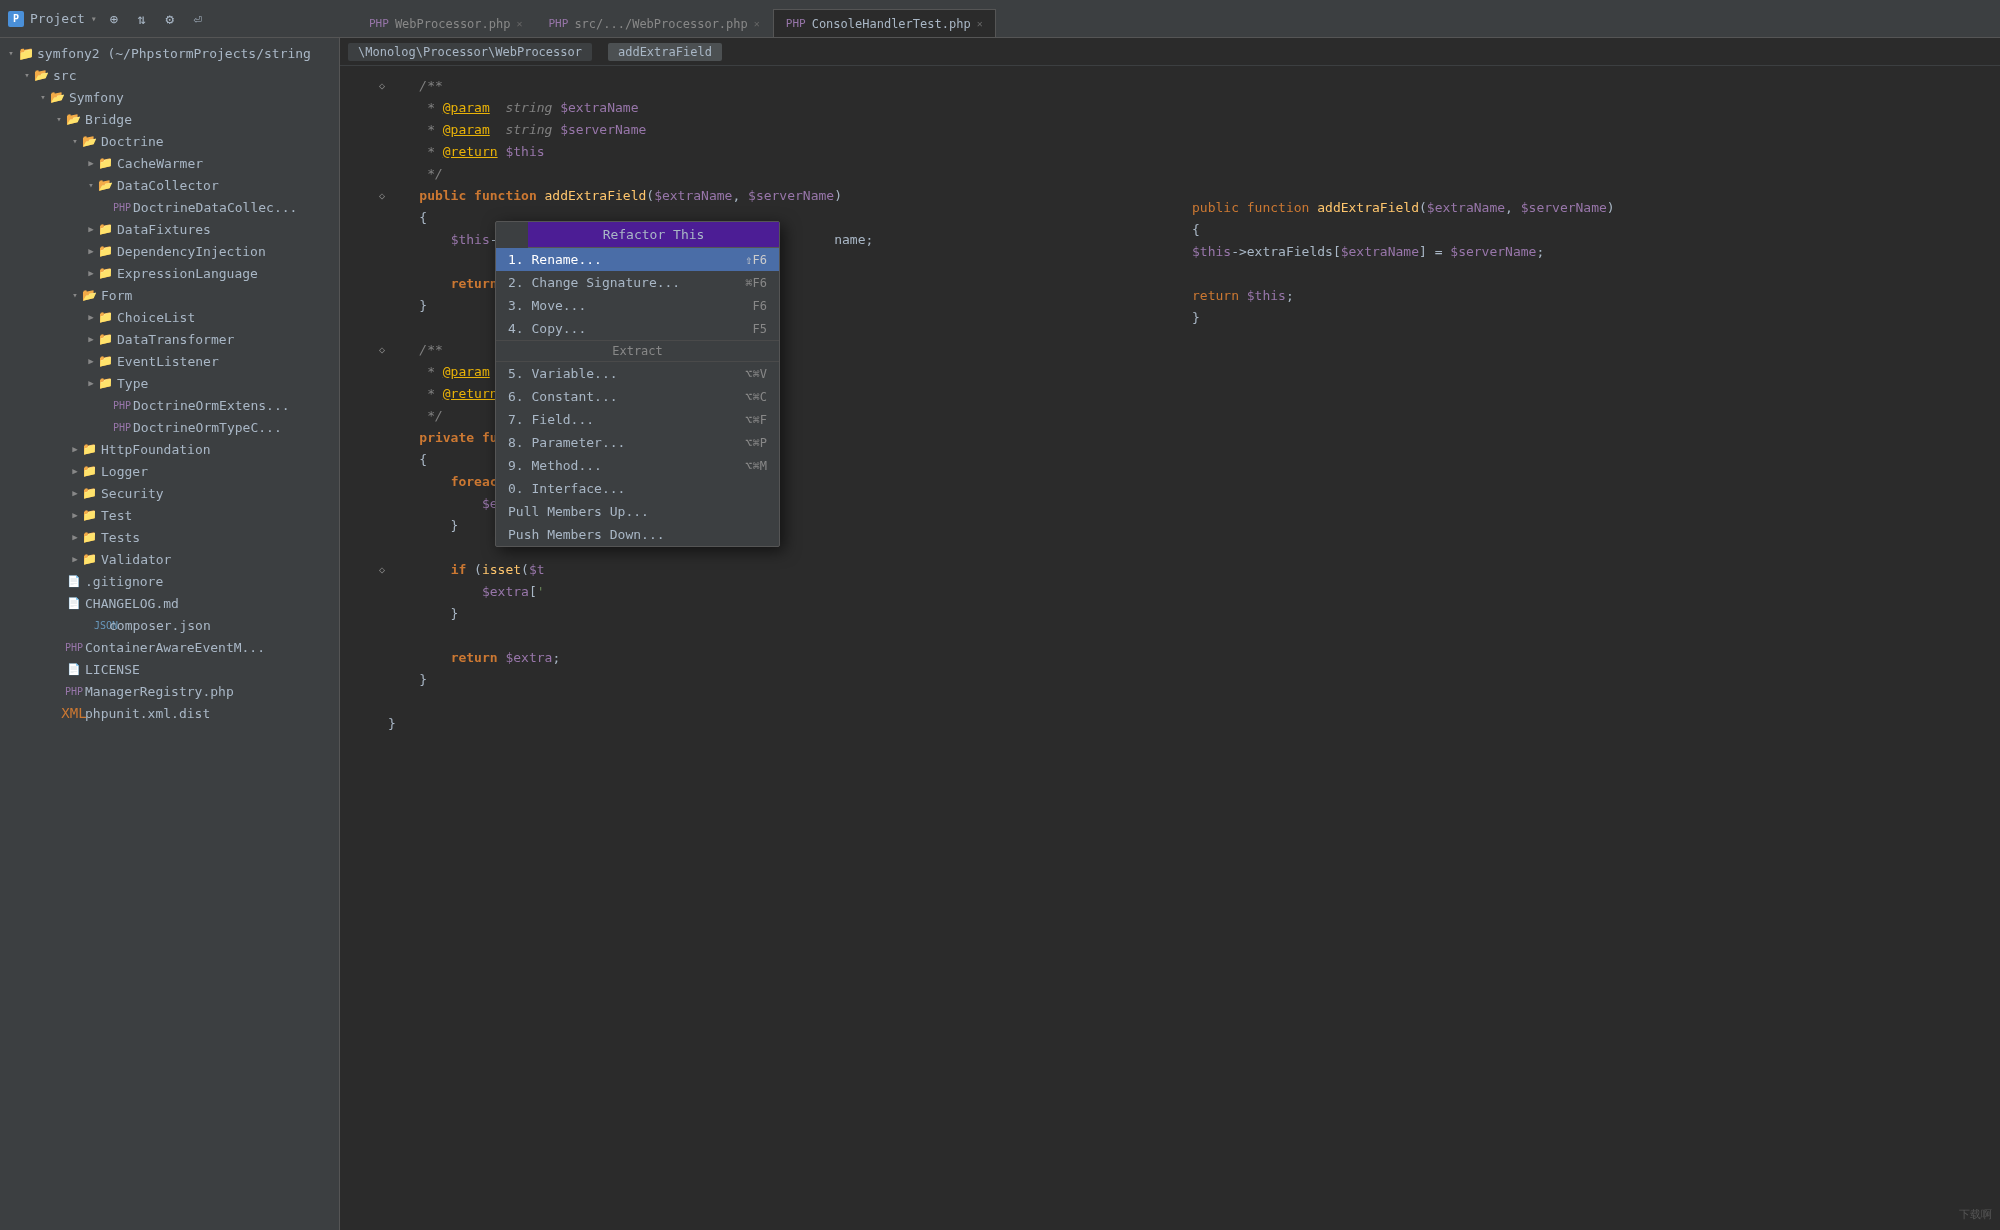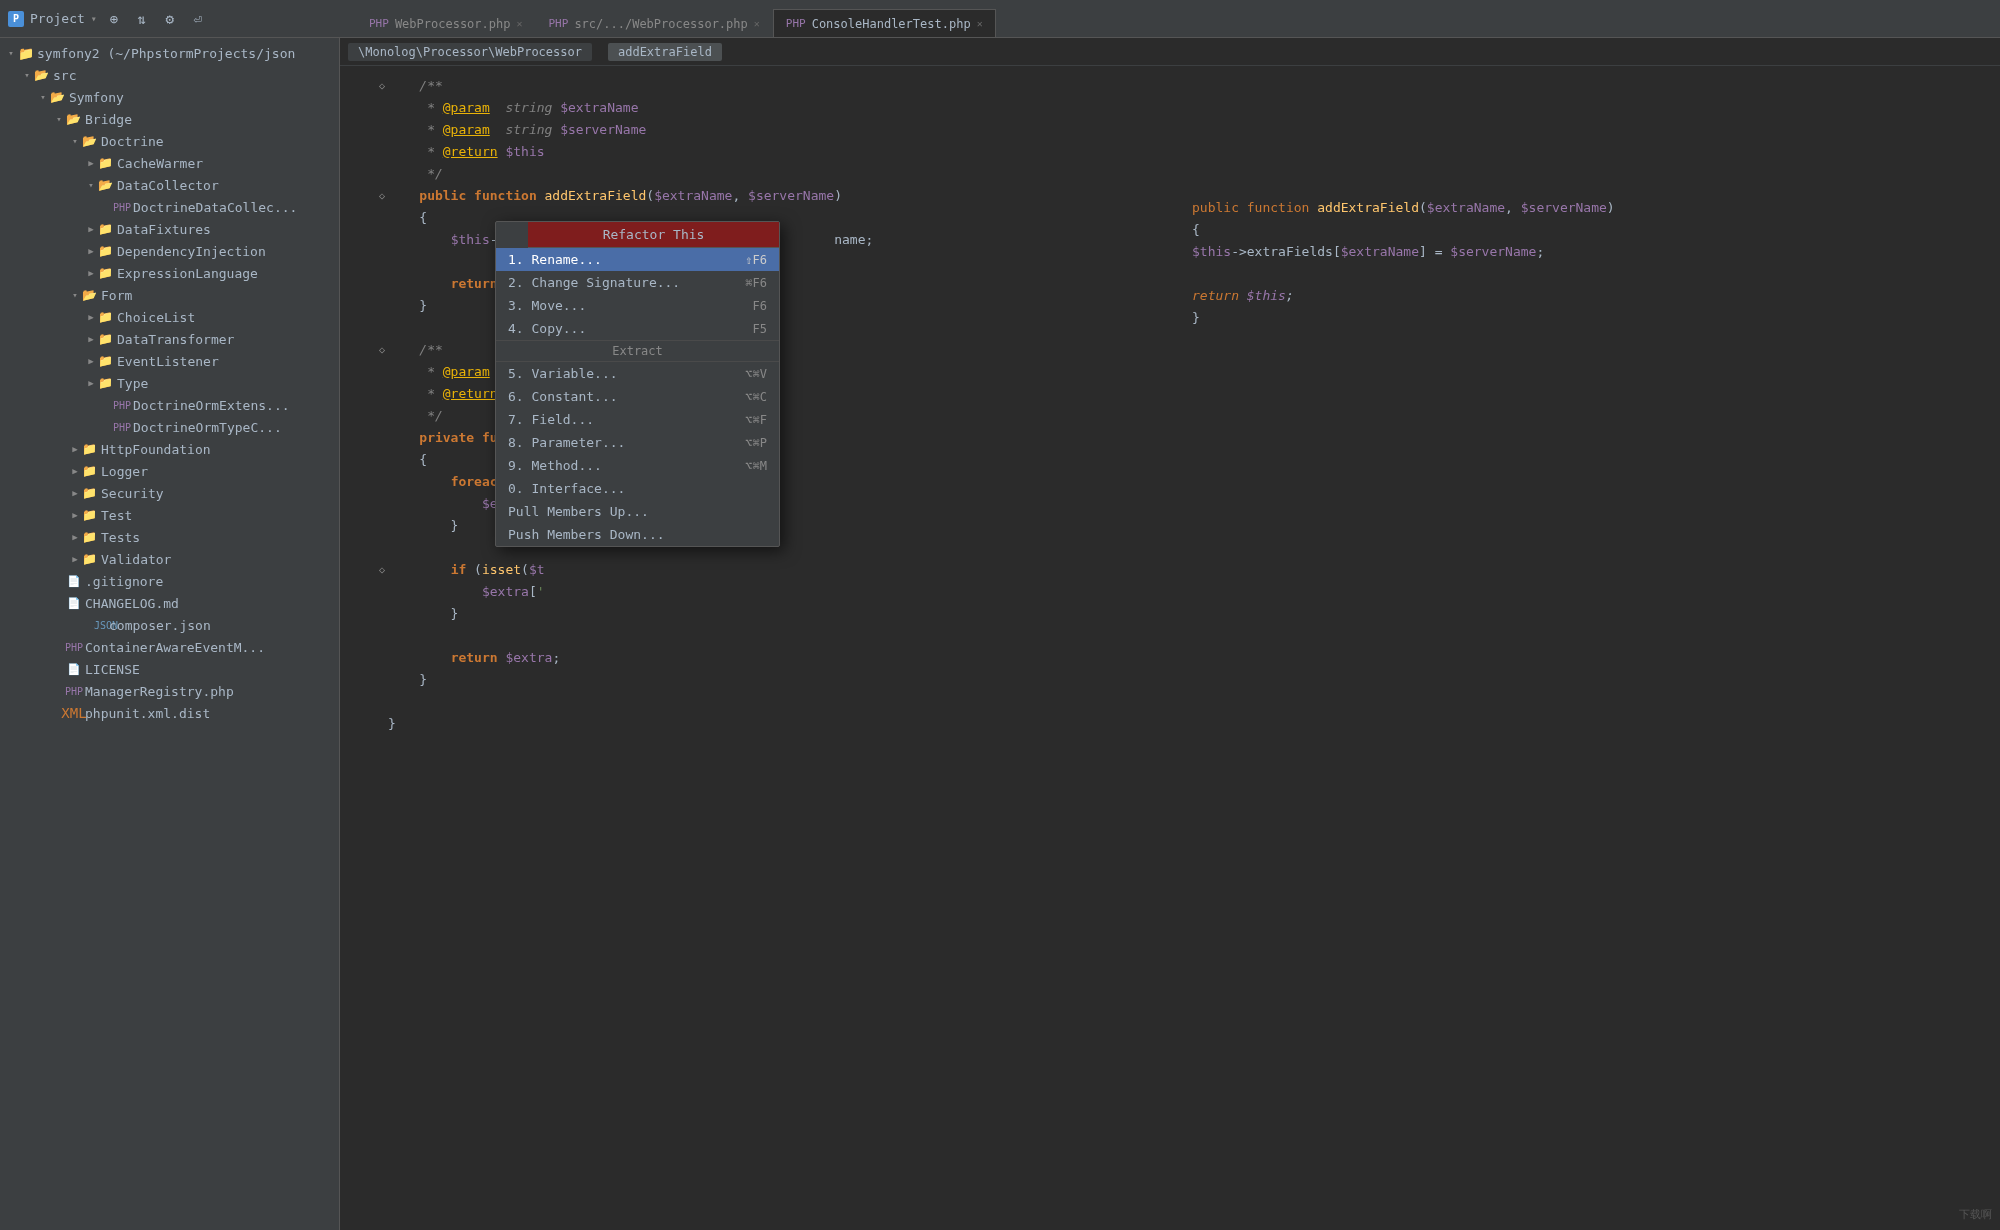--- a/index.html
+++ b/index.html
@@ -237,21 +237,21 @@
       box-shadow: 4px 4px 16px rgba(0,0,0,0.6);
       pointer-events: all;
       border-radius: 2px;
     }
     .popup-title {
       text-align: center;
       padding: 5px 10px;
       font-size: 13px;
       color: #a9b7c6;
       border-bottom: 1px solid #555;
-      background: #7f1d1d;
+      background: #4c1d95;
       margin-left: 32px;
     }
     .popup-item {
       display: flex;
       align-items: center;
       justify-content: space-between;
       padding: 4px 12px;
       cursor: pointer;
       font-size: 13px;
       color: #a9b7c6;
@@ -315,21 +315,21 @@
   </div>
 </div>
 
 <div class="main-area">
 
   <div class="sidebar">
 
     <div class="tree-item indent-0">
       <span class="arrow">▾</span>
       <span class="tree-icon" style="color:#4a90d9;">📁</span>
-      <span style="color:#a9b7c6;">symfony2 (~/PhpstormProjects/json</span>
+      <span style="color:#a9b7c6;">symfony2 (~/PhpstormProjects/string</span>
     </div>
     <div class="tree-item indent-1">
       <span class="arrow">▾</span>
       <span class="tree-icon folder-icon">📂</span>
       <span>src</span>
     </div>
     <div class="tree-item indent-2">
       <span class="arrow">▾</span>
       <span class="tree-icon folder-icon">📂</span>
       <span>Symfony</span>
@@ -634,21 +634,21 @@
         <span class="line-gutter"></span>
         <span class="line-marker"></span>
         <span class="code-content">}</span>
       </div>
 
       <div style="position:absolute;top:130px;right:0;width:820px;background:#2b2b2b;padding:4px 12px;font-family:Consolas,monospace;font-size:13px;color:#a9b7c6;">
         <div style="height:22px;"><span style="color:#cc7832;">public function </span><span style="color:#ffc66d;">addExtraField</span>(<span style="color:#9876aa;">$extraName</span>, <span style="color:#9876aa;">$serverName</span>)</div>
         <div style="height:22px;">{</div>
         <div style="height:22px;">    <span style="color:#9876aa;">$this</span>-&gt;<span style="color:#a9b7c6;">extraFields</span>[<span style="color:#9876aa;">$extraName</span>] = <span style="color:#9876aa;">$serverName</span>;</div>
         <div style="height:22px;"></div>
-        <div style="height:22px;font-style:italic;">    <span style="color:#cc7832;">return</span> <span style="color:#9876aa;">$this</span>;</div>
+        <div style="height:22px;">    <span style="color:#cc7832;">return</span> <span style="color:#9876aa;">$this</span>;</div>
         <div style="height:22px;">}</div>
       </div>
 
       <div class="popup-overlay">
         <div class="popup">
           <div class="popup-title">Refactor This</div>
 
           <div class="popup-item selected">
             <span class="popup-item-label">1. Rename...</span>
             <span class="popup-item-shortcut">⇧F6</span>

